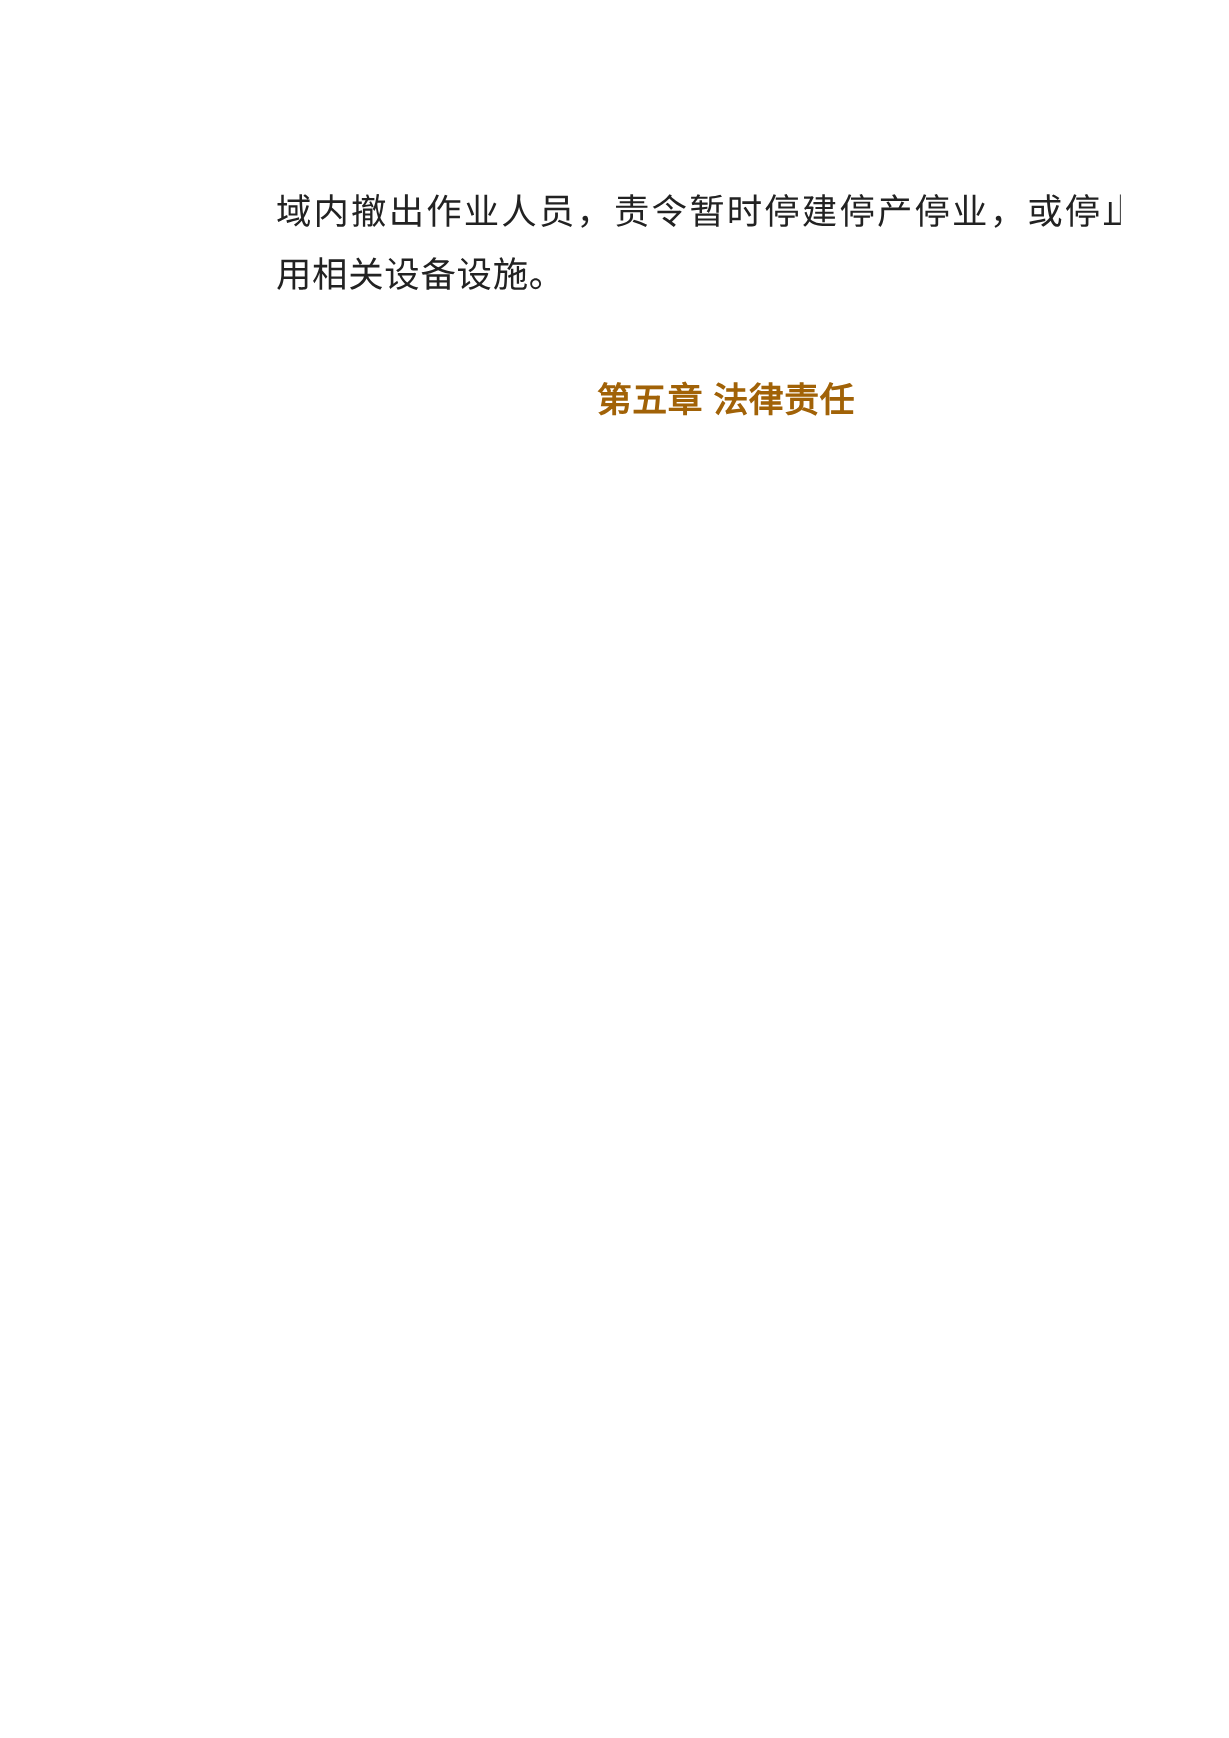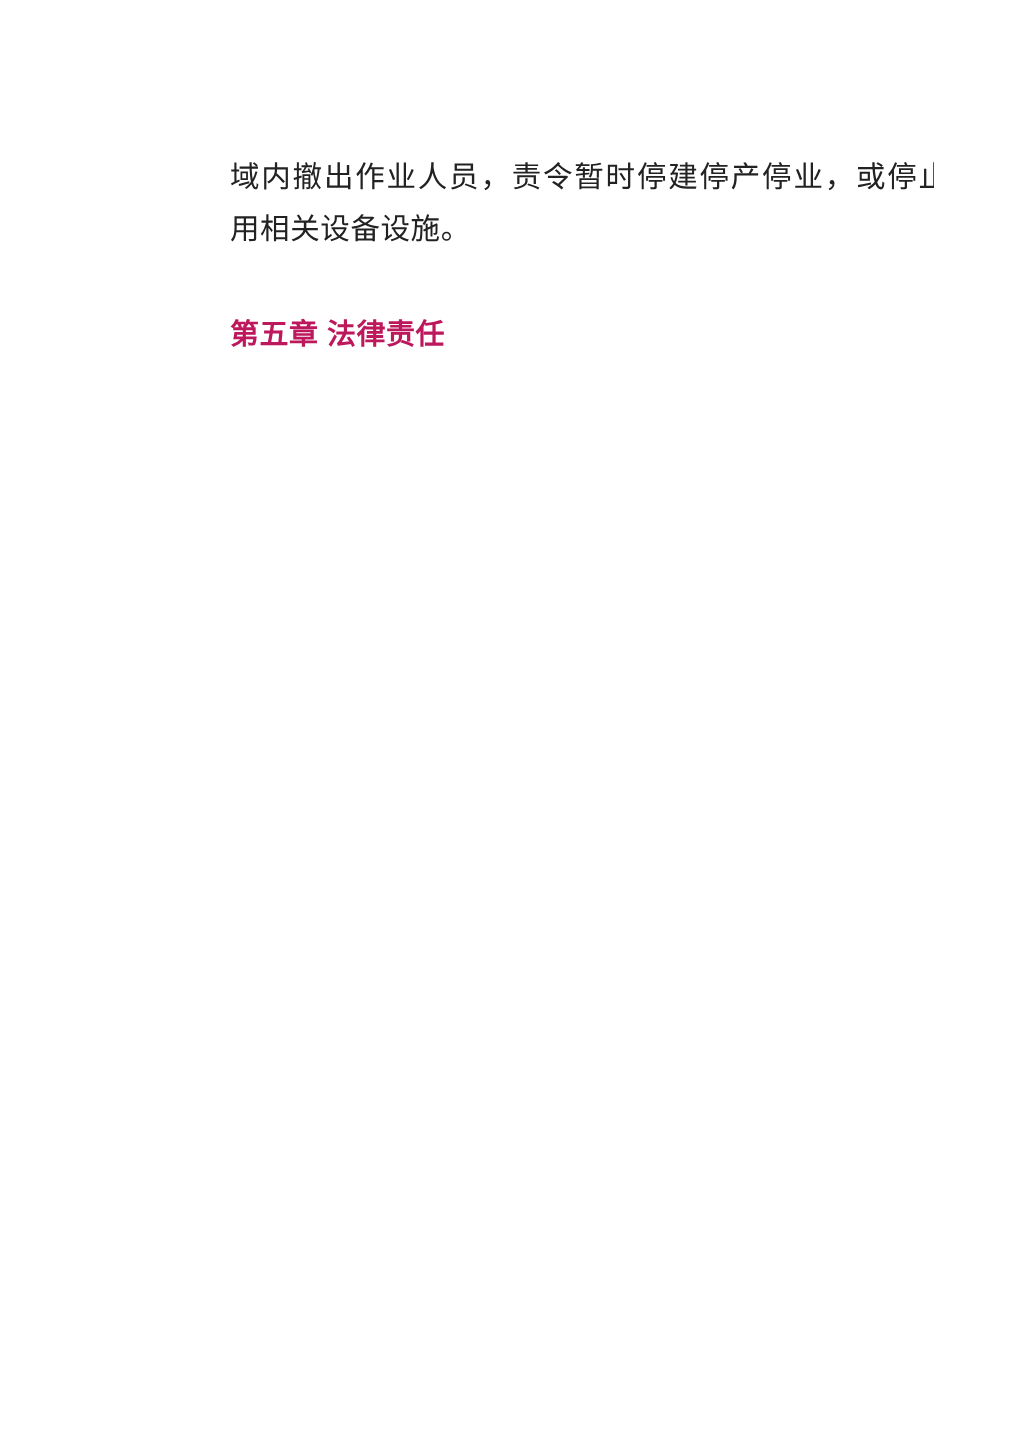--- a/index.html
+++ b/index.html
@@ -59,21 +59,22 @@
   .art-label::after {
     content: "\2002";
   }
 
   
   .chapter-heading {
     font-family: "Liberation Sans", "DejaVu Sans", sans-serif;
     font-weight: 700;
     font-size: 29px;
     line-height: 51.5px;
-    color: #be185d;
+    text-align: center;
+    color: #a16207;
     margin: 0;
     padding-top: 54px;
     padding-bottom: 3px;
     letter-spacing: 0.5px;
   }
 </style>
 </head>
 <body>
 
 <div class="page">

